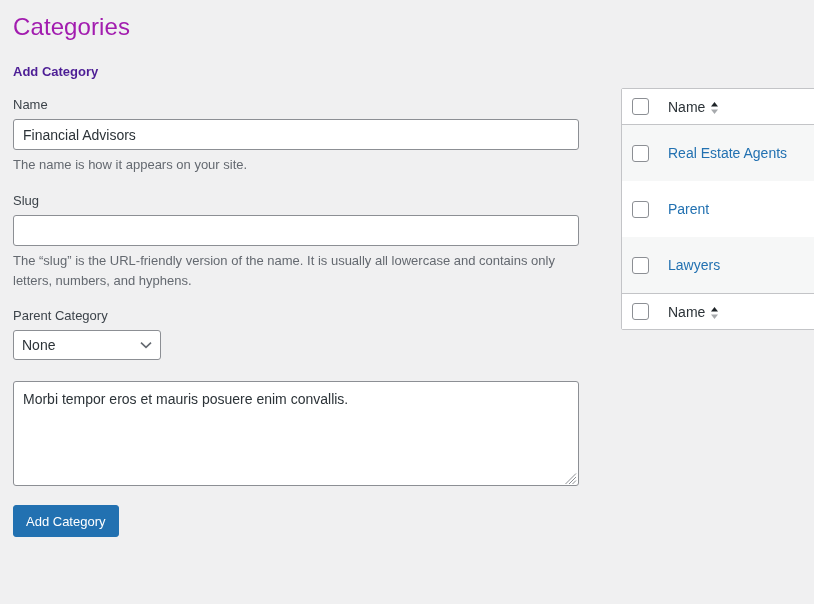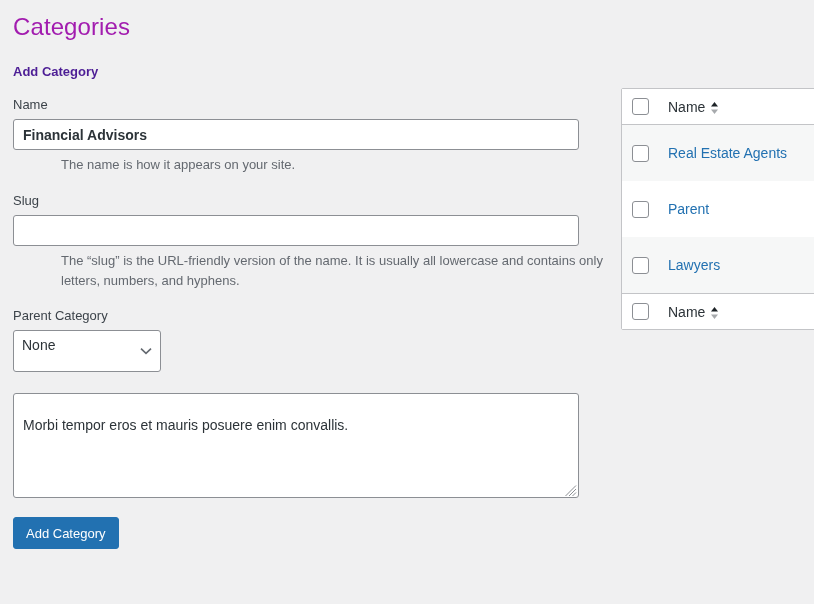--- a/index.html
+++ b/index.html
@@ -63,40 +63,38 @@
     width: 566px;
     height: 31px;
     padding: 0 9px;
     font-family: "Liberation Sans", sans-serif;
     font-size: 14px;
     color: #2c3338;
     background: #ffffff;
     border: 1px solid #8c8f94;
     border-radius: 3px;
     outline: none;
-    font-weight: bold;
   }
 
   .help-text {
     font-size: 13px;
     color: #646970;
     line-height: 1.5;
     margin-top: 5px;
     max-width: 548px;
-    margin-left: 48px;
   }
 
   .select-wrap {
     position: relative;
     display: inline-block;
   }
   .select-box {
     box-sizing: border-box;
     width: 148px;
-    height: 42px;
+    height: 30px;
     padding: 0 28px 0 8px;
     font-family: "Liberation Sans", sans-serif;
     font-size: 14px;
     color: #2c3338;
     background: #ffffff;
     border: 1px solid #8c8f94;
     border-radius: 3px;
     line-height: 28px;
     cursor: pointer;
     white-space: nowrap;
@@ -117,21 +115,21 @@
 
   .textarea-wrap {
     position: relative;
     width: 566px;
   }
   .textarea-box {
     box-sizing: border-box;
     display: block;
     width: 566px;
     height: 105px;
-    padding: 21px 9px;
+    padding: 7px 9px;
     font-family: "Liberation Sans", sans-serif;
     font-size: 14px;
     line-height: 1.5;
     color: #2c3338;
     background: #ffffff;
     border: 1px solid #8c8f94;
     border-radius: 3px;
     outline: none;
     resize: none;
     overflow: hidden;

